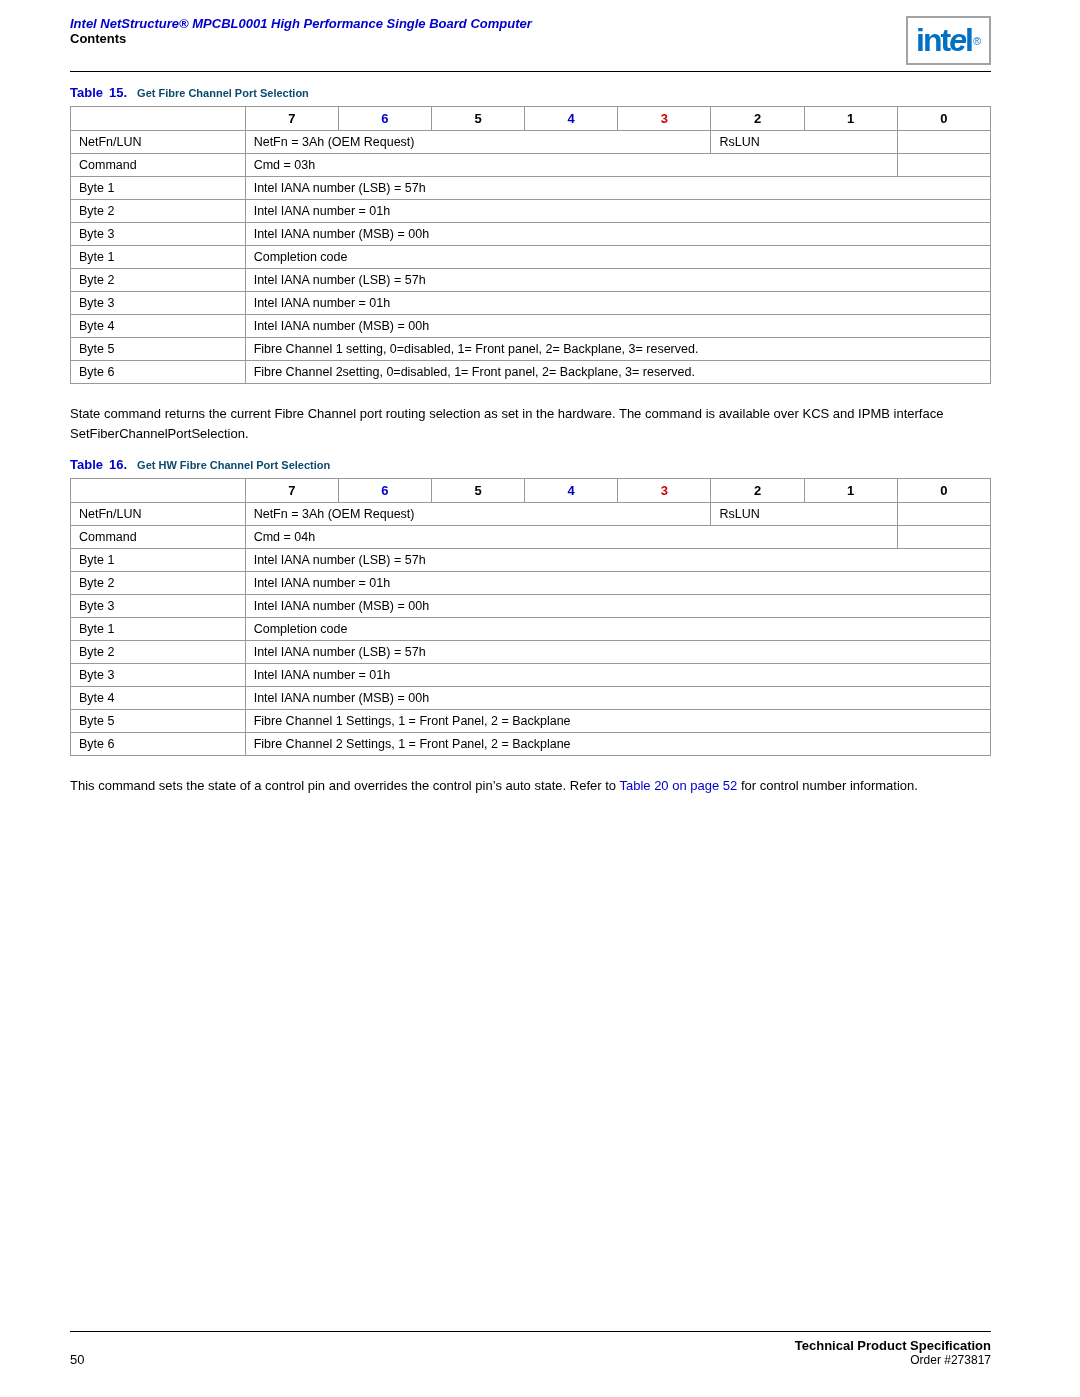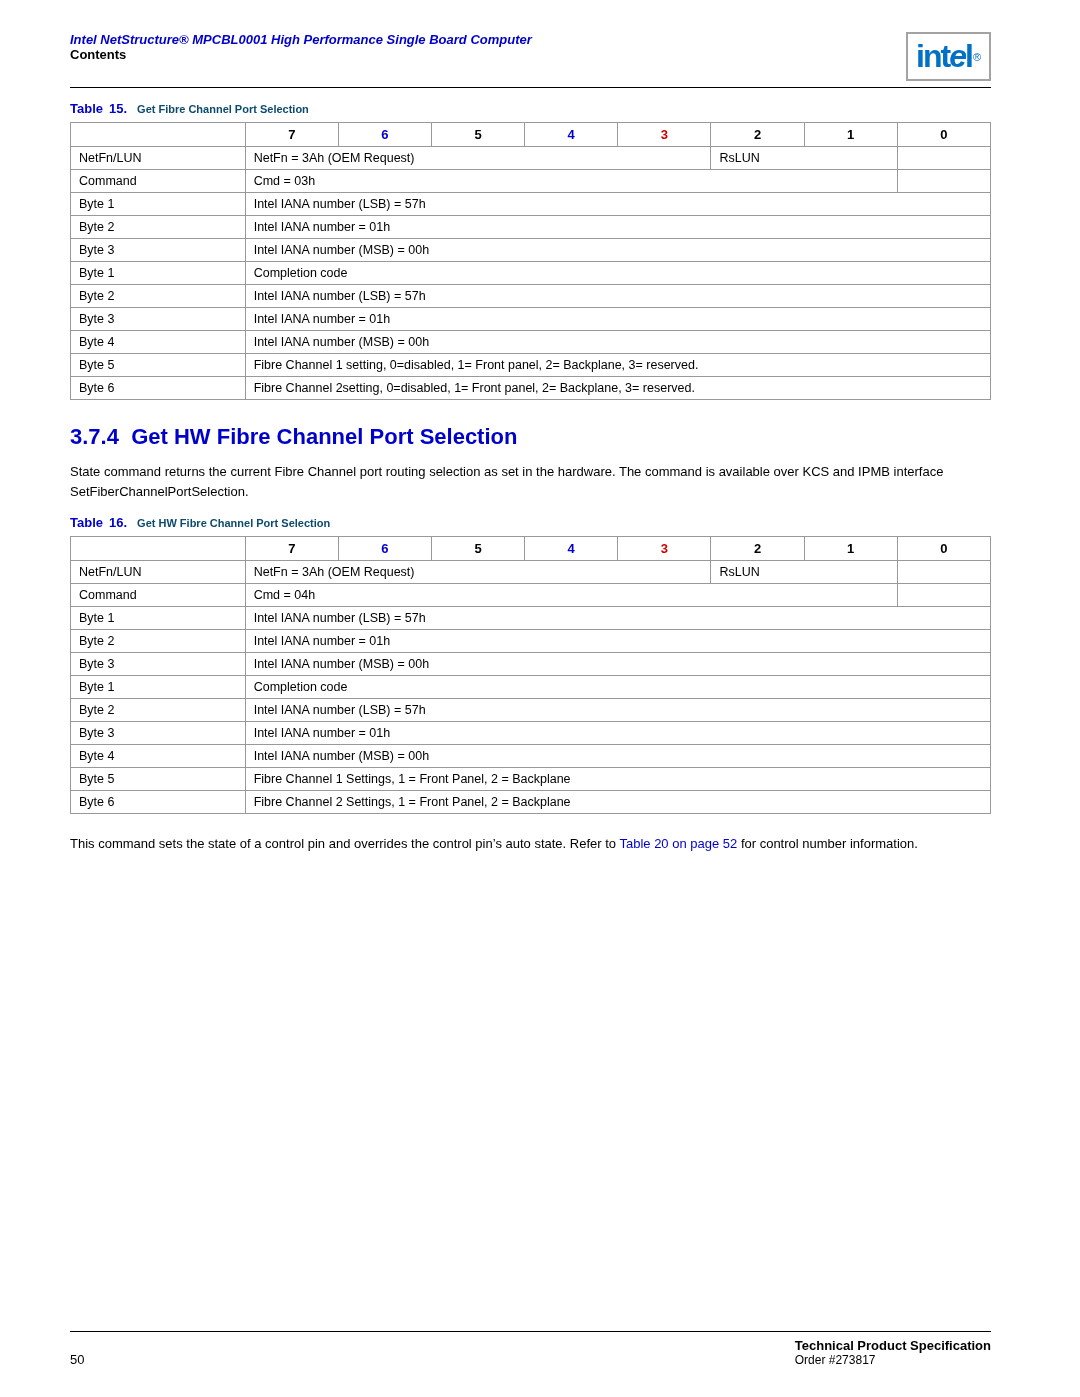--- a/index.html
+++ b/index.html
@@ -9,21 +9,21 @@
       color: #000;
       background: #fff;
       width: 1080px;
       min-height: 1397px;
       padding: 0;
     }
 
     .page {
       width: 1061px;
       min-height: 1397px;
-      padding: 32px 70px 50px 70px;
+      padding: 16px 70px 50px 70px;
       position: relative;
     }
 
     
     .page-header {
       display: flex;
       justify-content: space-between;
       align-items: flex-start;
       margin-bottom: 6px;
       border-bottom: 1px solid #000;
@@ -137,21 +137,21 @@
       justify-content: space-between;
       align-items: flex-end;
       border-top: 1px solid #000;
       padding-top: 6px;
     }
     .footer-page-num {
       font-size: 13px;
       color: #000;
     }
     .footer-right {
-      text-align: left;
+      text-align: right;
     }
     .footer-title {
       font-weight: bold;
       font-size: 13px;
     }
     .footer-order {
       font-size: 12px;
       color: #000;
     }
 
@@ -239,23 +239,20 @@
         <td>Byte 5</td>
         <td colspan="8">Fibre Channel 1 setting, 0=disabled, 1= Front panel, 2= Backplane, 3= reserved.</td>
       </tr>
       <tr>
         <td>Byte 6</td>
         <td colspan="8">Fibre Channel 2setting, 0=disabled, 1= Front panel, 2= Backplane, 3= reserved.</td>
       </tr>
     </tbody>
   </table>
 
-  <div class="section-heading">
-    <span>3.7.4</span>&nbsp;&nbsp;<span>Get HW Fibre Channel Port Selection</span>
-  </div>
 
   <p class="body-text">
     <span>State command returns the current Fibre Channel port routing selection as set in the hardware. The command is available over KCS and IPMB interface SetFiberChannelPortSelection.</span>
   </p>
 
   <div class="table-caption-row">
     <span class="table-label">Table</span>
     <span class="table-number">16.</span>
     <span class="table-caption-text">Get HW Fibre Channel Port Selection</span>
   </div>

